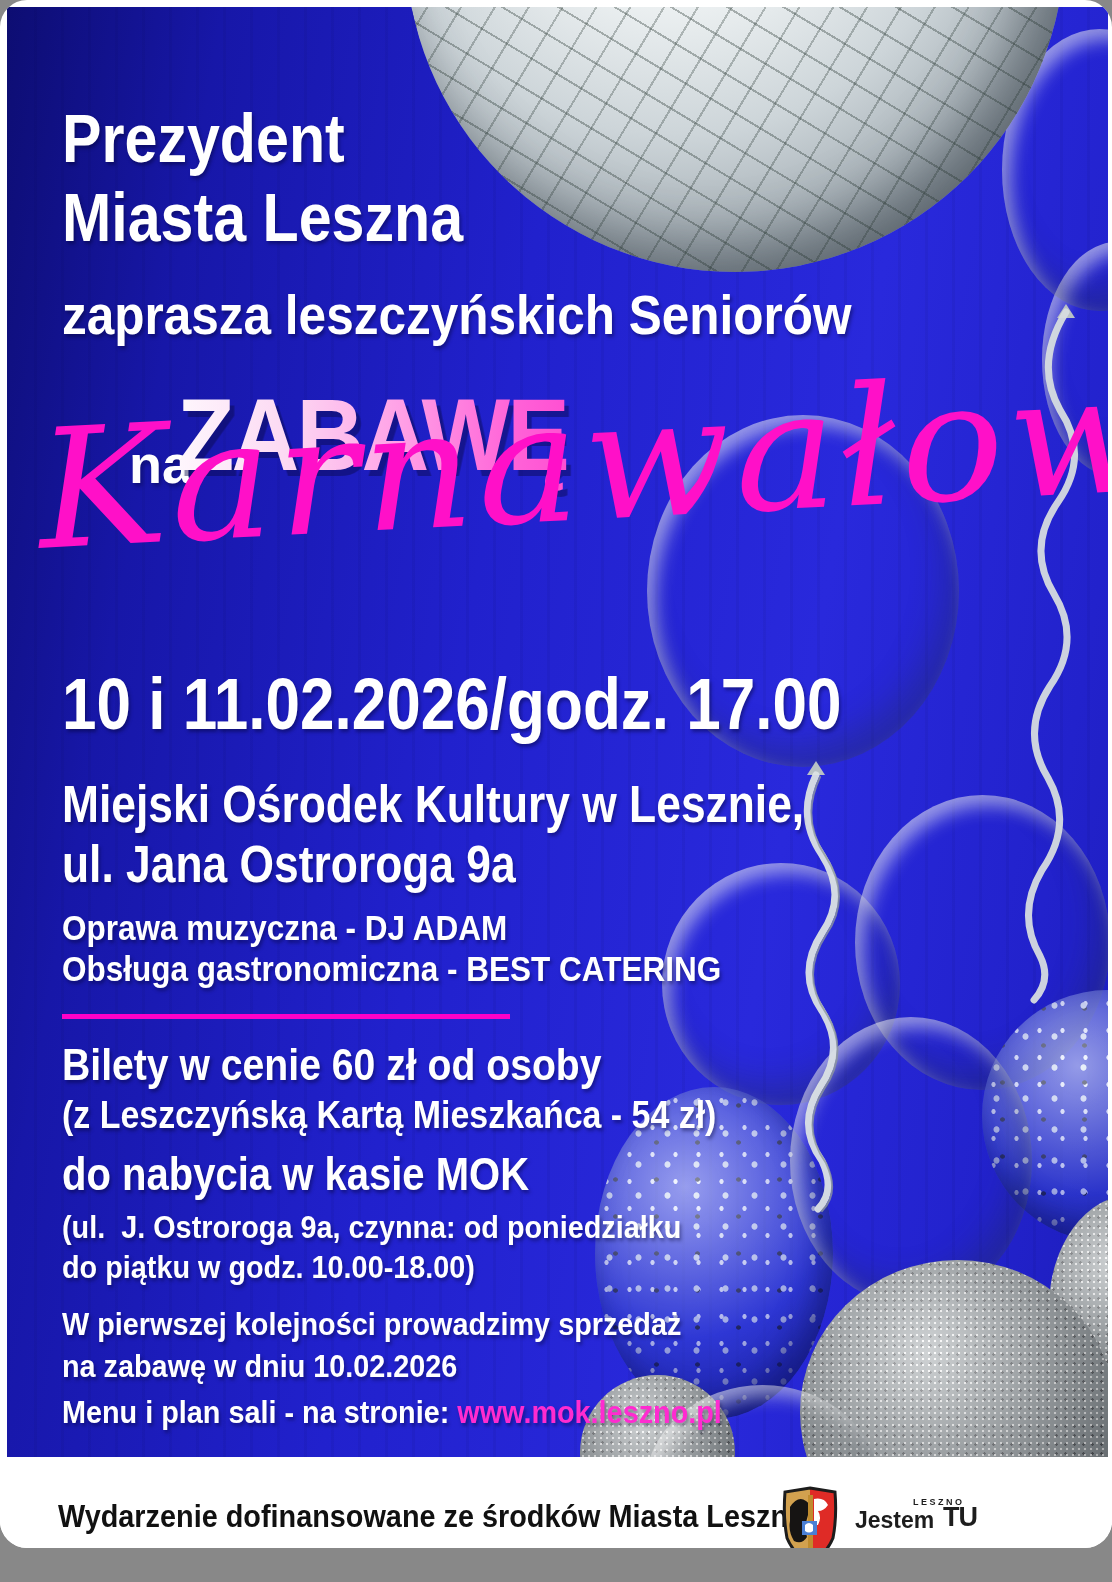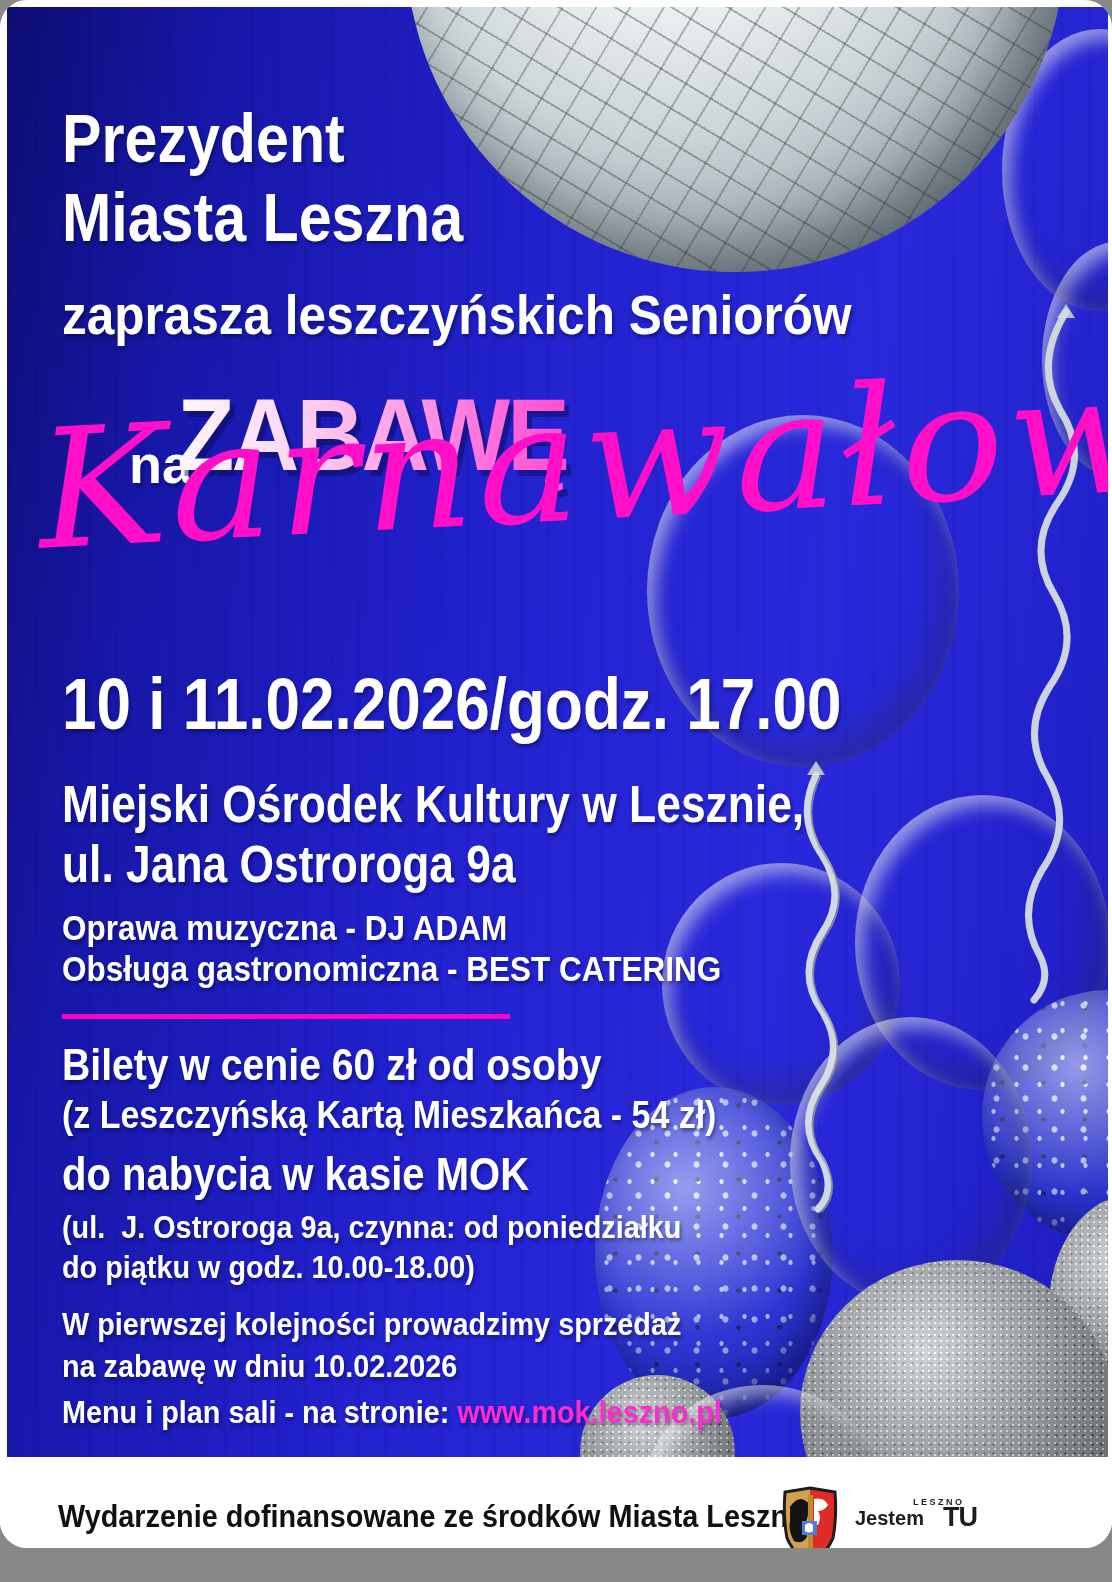--- a/index.html
+++ b/index.html
@@ -62,21 +62,21 @@
   .t-priority{left:55px;top:1297px;font-size:32px;line-height:1.30;}
   .t-menu{left:55px;top:1387px;font-size:32px;}
   .url{color:#ff2bd0;}
   
   .footer{position:absolute;left:0;top:1457px;width:1112px;height:125px;background:#ffffff;}
   .f-text{position:absolute;left:58px;top:42px;font-size:31px;font-weight:bold;color:#111111;
           white-space:pre;transform:scaleX(.93);transform-origin:0 0;}
   .logo{position:absolute;}
   .jt-wrap{left:855px;top:40px;width:120px;height:60px;color:#1d1d1d;}
   .jt-leszno{position:absolute;left:58px;top:0;font-size:9px;letter-spacing:2.5px;font-weight:bold;}
-  .jt-jestem{position:absolute;left:0;top:10px;font-size:20px;font-weight:bold;}
+  .jt-jestem{position:absolute;left:0;top:10px;font-size:23px;font-weight:bold;}
   .jt-tu{position:absolute;left:88px;top:5px;font-size:27px;font-weight:700;letter-spacing:-1px;}
   .mok-wrap{left:985px;top:28px;width:110px;height:80px;color:#111;}
   .mok-name{position:absolute;left:50px;top:2px;font-size:35px;font-weight:900;letter-spacing:-1px;
             transform:scaleX(.82);transform-origin:0 0;font-family:"Liberation Sans",sans-serif;}
   .mok-city{position:absolute;left:52px;top:40px;font-size:15px;font-weight:900;transform:scaleX(.9);transform-origin:0 0;}
 </style>
 </head>
 <body>
 
 <div class="page">

